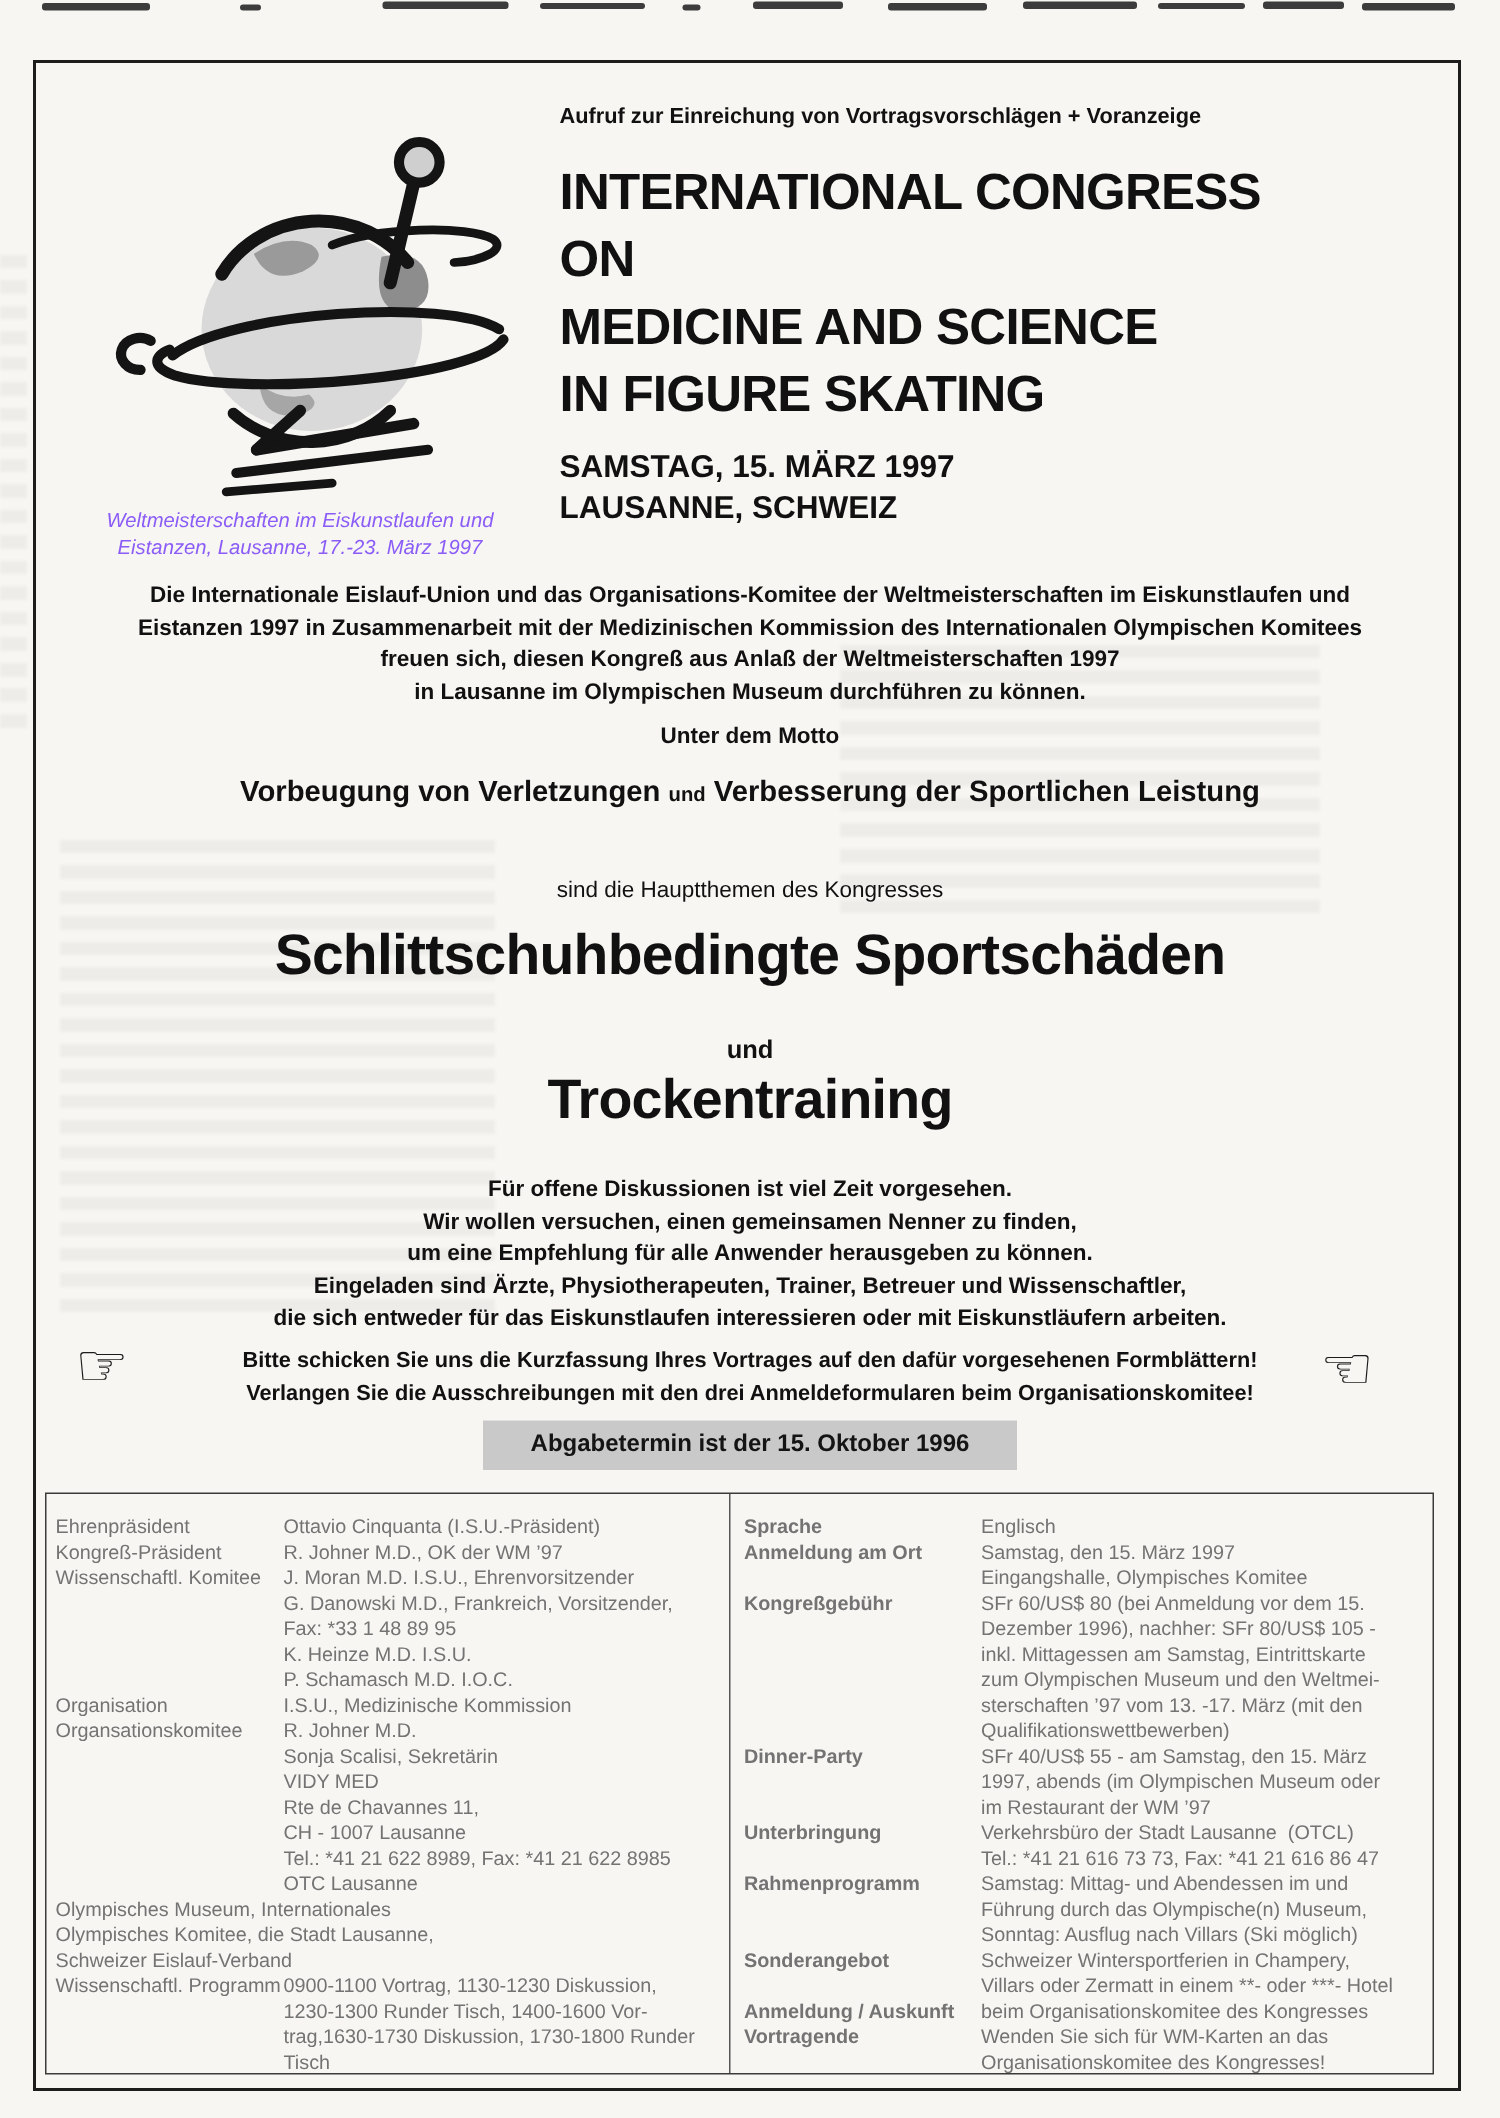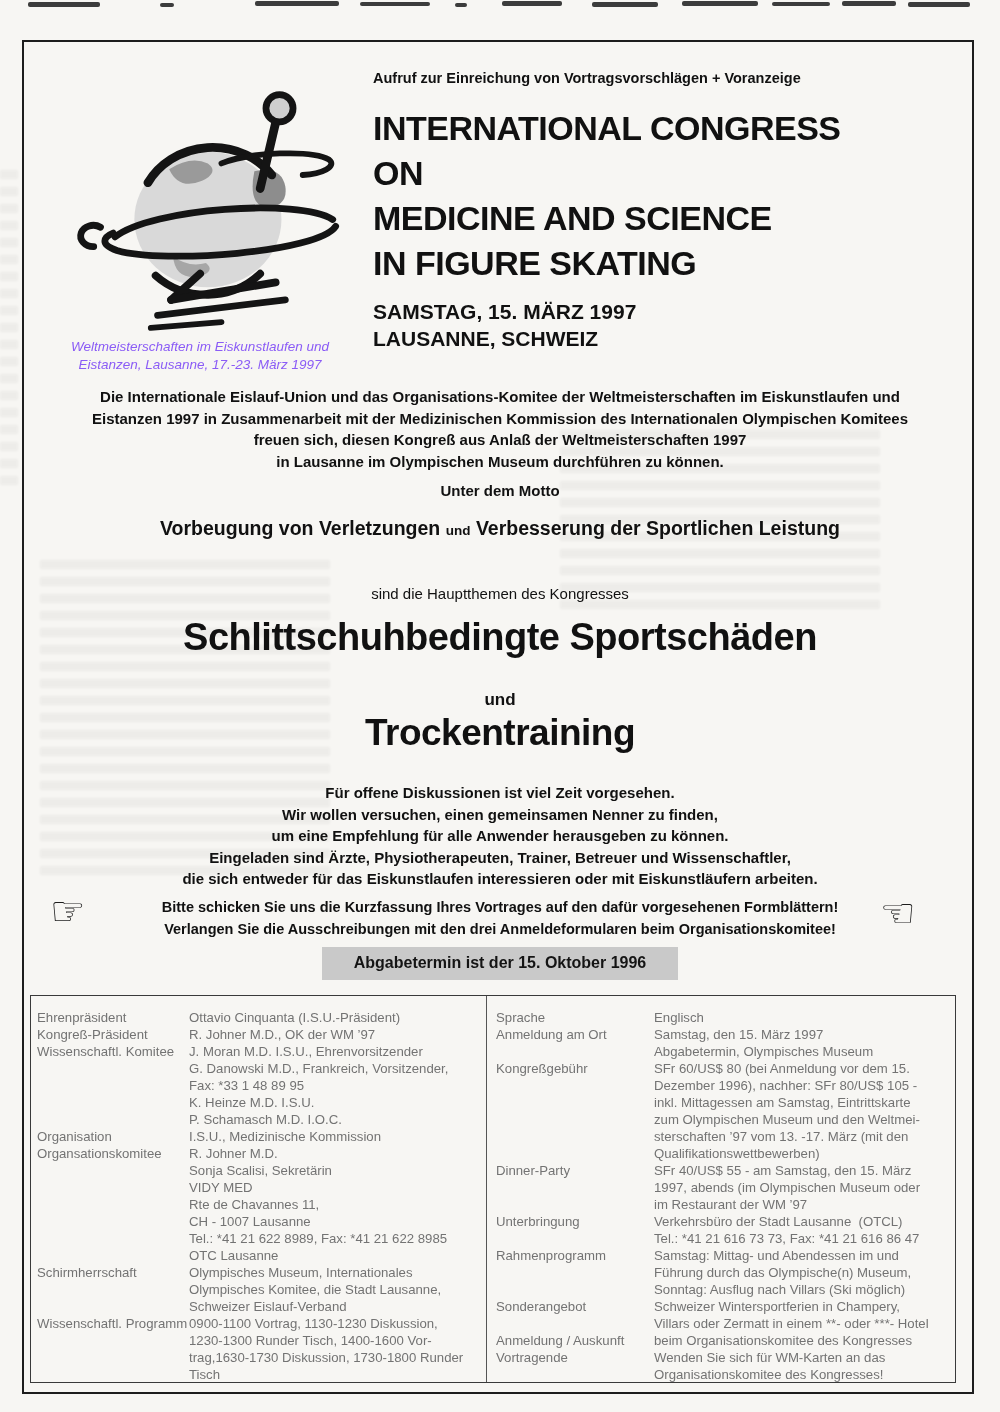--- a/index.html
+++ b/index.html
@@ -49,21 +49,21 @@
   .info-table {
     position:absolute; left:30px; top:995px; width:926px; height:388px;
     border:1.5px solid #3a3a3a; box-sizing:border-box; display:flex;
     font-size:13.2px; line-height:17px; color:#737373;
   }
   .info-col { box-sizing:border-box; padding:13px 4px 0 6px; }
   .info-col.left  { width:456px; border-right:1.5px solid #555; }
   .info-col.right { flex:1; padding-left:9px; }
   .info-row { display:flex; }
   .info-label { flex:0 0 152px; }
-  .info-col.right .info-label { flex:0 0 158px; }
+  .info-col.right .info-label { flex:0 0 158px;font-weight:bold; }
   .info-value { flex:1; white-space:pre; }
   svg .stroke { stroke:#141414; fill:none; stroke-linecap:round; }
 </style>
 </head>
 <body>
 
 <div class="page">
 
   <div class="artifact" style="left:28px;top:2px;width:72px;height:5px"></div>
   <div class="artifact" style="left:160px;top:3px;width:14px;height:4px"></div>
@@ -184,36 +184,35 @@
         </div>
         <div class="info-row">
           <div class="info-label">Organisation</div>
           <div class="info-value"><div>I.S.U., Medizinische Kommission</div></div>
         </div>
         <div class="info-row">
           <div class="info-label">Organsationskomitee</div>
           <div class="info-value"><div>R. Johner M.D.</div><div>Sonja Scalisi, Sekretärin</div><div>VIDY MED</div><div>Rte de Chavannes 11,</div><div>CH - 1007 Lausanne</div><div>Tel.: *41 21 622 8989, Fax: *41 21 622 8985</div><div>OTC Lausanne</div></div>
         </div>
         <div class="info-row">
-          <div class="info-label">Schirmherrschaft</div>
           <div class="info-value"><div>Olympisches Museum, Internationales</div><div>Olympisches Komitee, die Stadt Lausanne,</div><div>Schweizer Eislauf-Verband</div></div>
         </div>
         <div class="info-row">
           <div class="info-label">Wissenschaftl. Programm</div>
           <div class="info-value"><div>0900-1100 Vortrag, 1130-1230 Diskussion,</div><div>1230-1300 Runder Tisch, 1400-1600 Vor-</div><div>trag,1630-1730 Diskussion, 1730-1800 Runder</div><div>Tisch</div></div>
         </div>
       </div>
     <div class="info-col right">
         <div class="info-row">
           <div class="info-label">Sprache</div>
           <div class="info-value"><div>Englisch</div></div>
         </div>
         <div class="info-row">
           <div class="info-label">Anmeldung am Ort</div>
-          <div class="info-value"><div>Samstag, den 15. März 1997</div><div>Abgabetermin, Olympisches Museum</div></div>
+          <div class="info-value"><div>Samstag, den 15. März 1997</div><div>Eingangshalle, Olympisches Komitee</div></div>
         </div>
         <div class="info-row">
           <div class="info-label">Kongreßgebühr</div>
           <div class="info-value"><div>SFr 60/US$ 80 (bei Anmeldung vor dem 15.</div><div>Dezember 1996), nachher: SFr 80/US$ 105 -</div><div>inkl. Mittagessen am Samstag, Eintrittskarte</div><div>zum Olympischen Museum und den Weltmei-</div><div>sterschaften ’97 vom 13. -17. März (mit den</div><div>Qualifikationswettbewerben)</div></div>
         </div>
         <div class="info-row">
           <div class="info-label">Dinner-Party</div>
           <div class="info-value"><div>SFr 40/US$ 55 - am Samstag, den 15. März</div><div>1997, abends (im Olympischen Museum oder</div><div>im Restaurant der WM ’97</div></div>
         </div>
         <div class="info-row">

